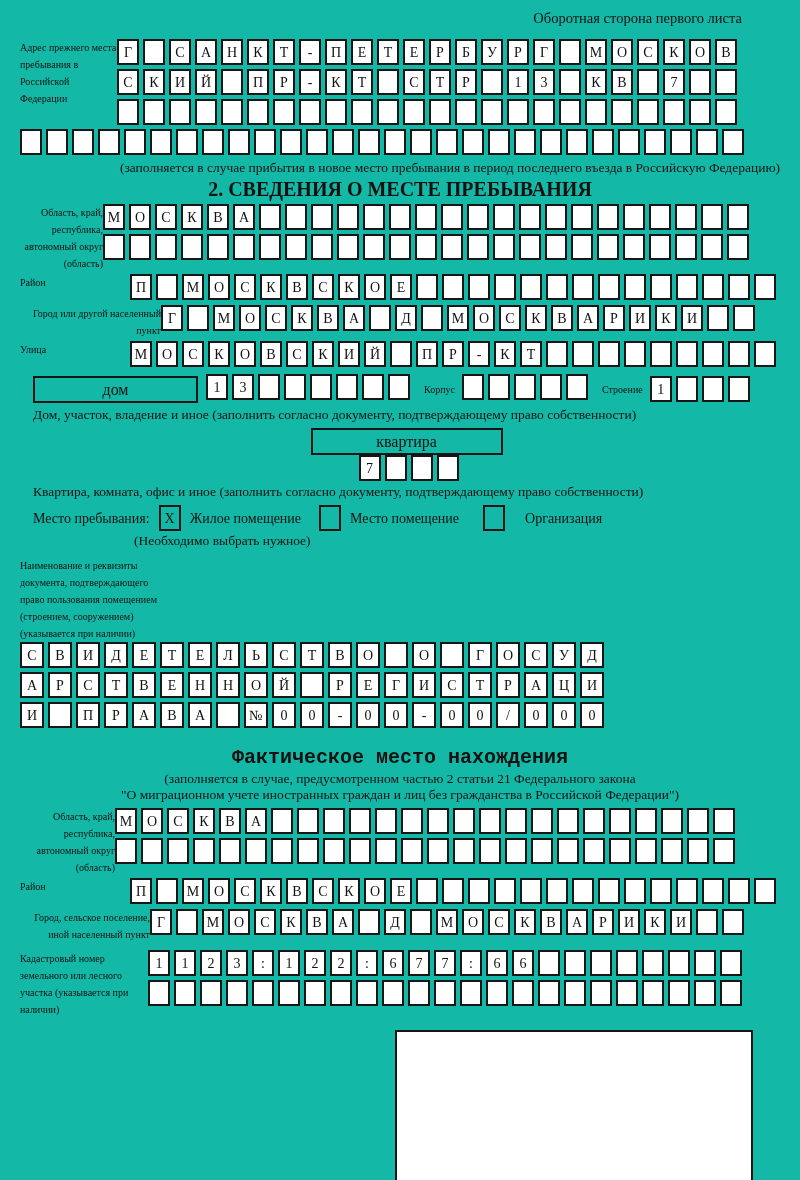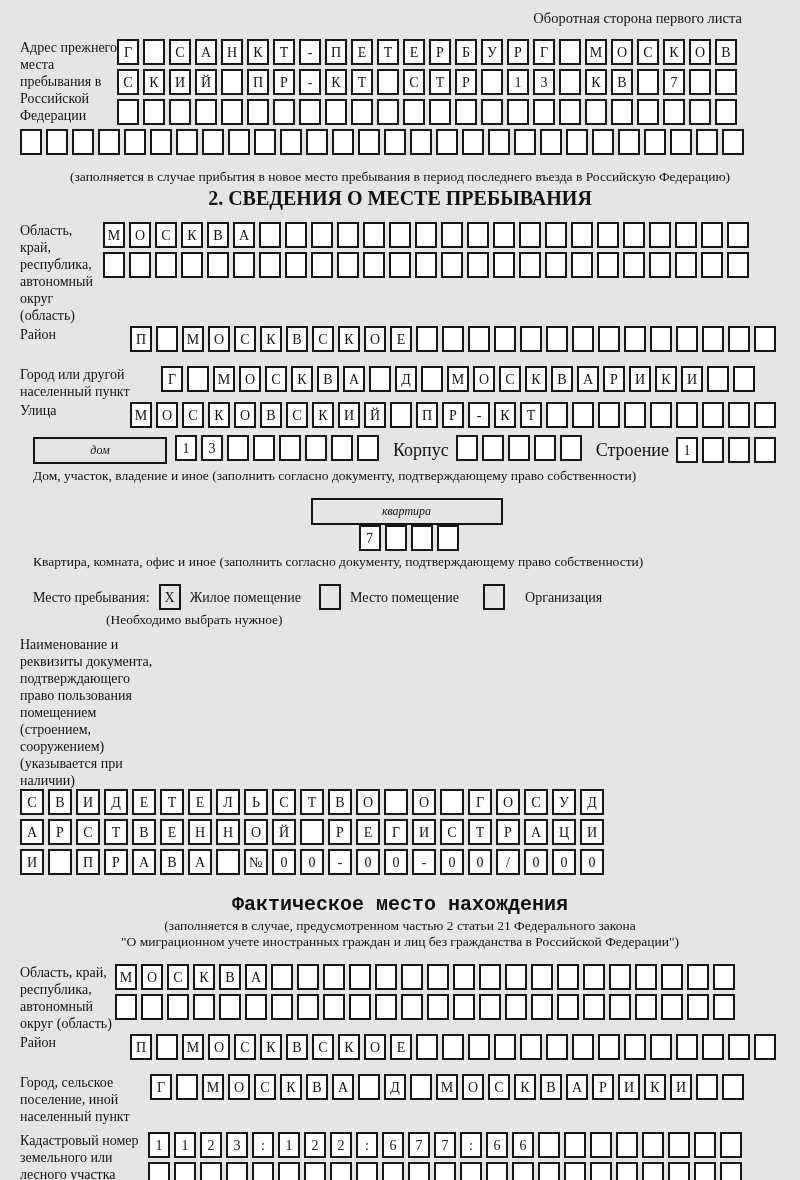--- a/index.html
+++ b/index.html
@@ -1,53 +1,53 @@
 <!DOCTYPE html>
 <html><head>
 <meta charset="utf-8">
 <style>
   html,body{margin:0;padding:0;background:#fff;}
   .page{
     width:800px;height:1180px;box-sizing:border-box;overflow:hidden;
-    padding:10px 20px 0 20px;background:#e5e5e5;color:#111;
+    padding:10px 20px 0 20px;background:#14b8a6;color:#111;
     font-family:"Liberation Serif","DejaVu Serif",serif;font-size:14px;line-height:17px;
   }
   .corner{ text-align:right;padding-right:38px;font-size:14.5px;}
   .field{display:flex;align-items:flex-start;}
-  .flabel{flex:0 0 auto;font-size:14px;line-height:17px;}
+  .flabel{flex:0 0 auto;font-size:10px;line-height:17px;}
   .frows{flex:0 0 auto;}
   .cellrow{display:flex;margin-bottom:4px;}
   .cellrow:last-child{margin-bottom:0;}
   .cell{
     flex:0 0 22px;width:22px;height:26px;box-sizing:border-box;
     border:2px solid #161616;margin-right:4px;background:#fff;
     display:flex;align-items:center;justify-content:center;
     font-size:14px;
   }
   .wide .cell{flex:0 0 24px;width:24px;}
   .note{font-size:13.5px;line-height:16px;}
   .center{text-align:center;}
   .heading{font-size:20px;line-height:20px;font-weight:bold;text-align:center;}
   .namedbox{
     box-sizing:border-box;border:2px solid #161616;height:27px;
-    display:flex;align-items:center;justify-content:center;font-size:12px;font-style:italic;
+    display:flex;align-items:center;justify-content:center;font-size:16px;
   }
   .hrow{display:flex;align-items:center;}
-  .ilabel{margin:0 7px 0 10px;font-size:18px;}
+  .ilabel{margin:0 7px 0 10px;font-size:10px;}
   .checkbox{
     box-sizing:border-box;width:22px;height:26px;border:2px solid #161616;
     display:inline-flex;align-items:center;justify-content:center;
     font-size:14px;margin:0 9px;flex:0 0 auto;
   }
   .stayrow{display:flex;align-items:center;margin-left:13px;}
   .stampbox{
     box-sizing:border-box;border:2px solid #161616;background:#fff;
     width:358px;height:175px;margin-left:375px;
   }
-  .mt2{margin-top:2px;justify-content:space-between;}.mt3{margin-top:3px;}.mt4{margin-top:4px;}.mt5{margin-top:14px;}
+  .mt2{margin-top:2px;justify-content:space-between;}.mt3{margin-top:3px;}.mt4{margin-top:4px;}.mt5{margin-top:5px;text-align:right;}
   .mt6{margin-top:20px;font-family:Liberation Mono, monospace;}.mt7{margin-top:7px;}.mt8{margin-top:8px;flex-direction:column;}.mt12{margin-top:12px;}
   .lw97{width:97px;} .lw83{width:83px;} .lw141{width:141px;} .lw140{width:140px;}
   .lw128{width:128px;} .lw95{width:95px;} .lw130{width:130px;}
 </style>
 </head>
 <body>
 
 <div class="page">
 
   <div class="corner">Оборотная сторона первого листа</div>
@@ -369,21 +369,21 @@
 
   <div class="stayrow mt5">
     <span>Место пребывания:</span>
     <span class="checkbox">X</span>
     <span>Жилое помещение</span>
     <span class="checkbox" style="margin-left:18px;"></span>
     <span>Место помещение</span>
     <span class="checkbox" style="margin-left:24px;margin-right:20px;"></span>
     <span>Организация</span>
   </div>
-  <div class="note mt2" style="margin-left:86px;">(Необходимо выбрать нужное)</div>
+  <div class="note mt2" style="margin-left:114px;">(Необходимо выбрать нужное)</div>
 
   <div class="field mt8">
     <div class="flabel lw140">Наименование и реквизиты документа, подтверждающего право пользования помещением (строением, сооружением) (указывается при наличии)</div>
     <div class="frows">
       <div class="cellrow wide">
           <span class="cell">С</span>
           <span class="cell">В</span>
           <span class="cell">И</span>
           <span class="cell">Д</span>
           <span class="cell">Е</span>

